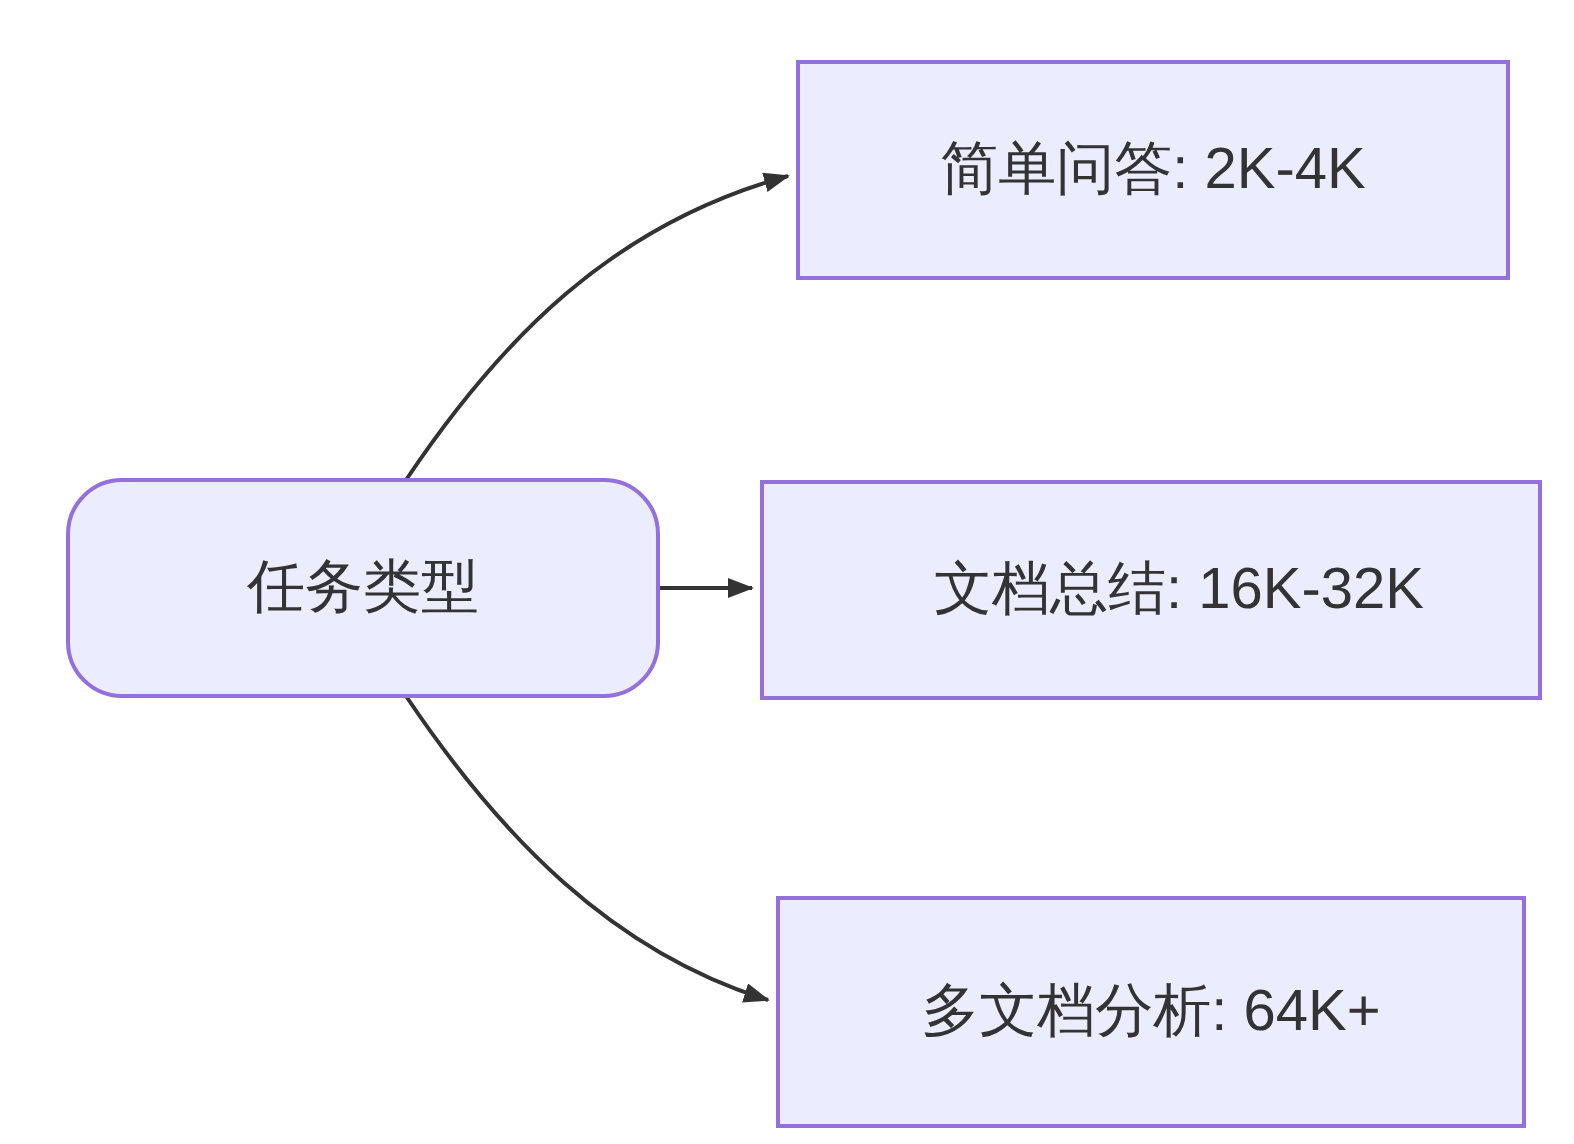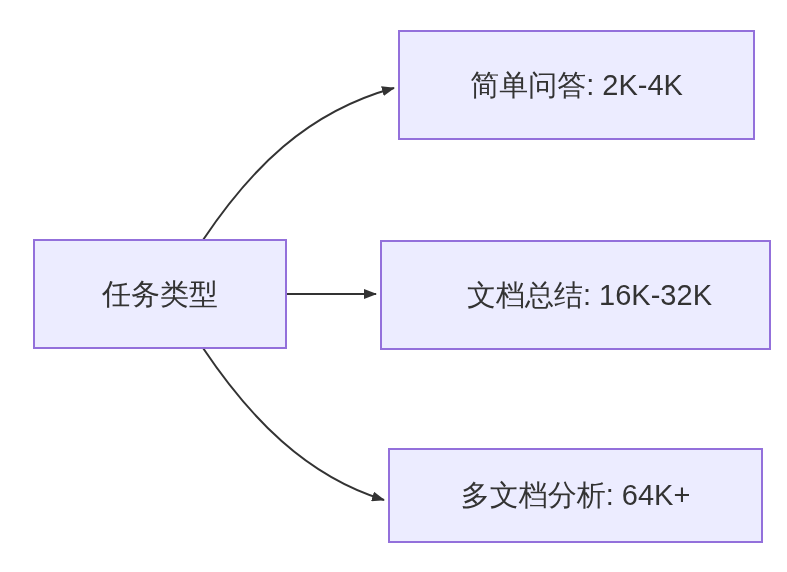--- a/index.html
+++ b/index.html
@@ -33,24 +33,24 @@
     background: #ECECFF;
     border: 2px solid #9370DB;
     display: flex;
     align-items: center;
     justify-content: center;
     color: #333333;
     font-size: 29px;
     line-height: 1.2;
     white-space: nowrap;
   }
-  .node-root    { left: 33px;  top: 239px; width: 254px; height: 110px; }
+  .node-root    { left: 33px;  top: 239px; width: 297px; height: 110px; border-radius: 28px; }
   .node-child-0 { left: 398px; top: 30px;  width: 357px; height: 110px; }
   .node-child-1 { left: 380px; top: 240px; width: 391px; height: 110px; padding-left: 28px; }
-  .node-child-2 { left: 388px; top: 448px; width: 375px; height: 95px; }
+  .node-child-2 { left: 388px; top: 448px; width: 375px; height: 116px; }
 </style>
 </head>
 <body>
 
 <div class="canvas">
 
   <svg class="edges-layer" width="787" height="572" viewBox="0 0 787 572" aria-hidden="true">
     <defs>
       <marker id="arrowhead" markerUnits="userSpaceOnUse" markerWidth="13" markerHeight="10" viewBox="0 0 13 10" refX="12" refY="5" orient="auto">
         <path d="M0,0 L13,5 L0,10 z" fill="#333333"></path>

